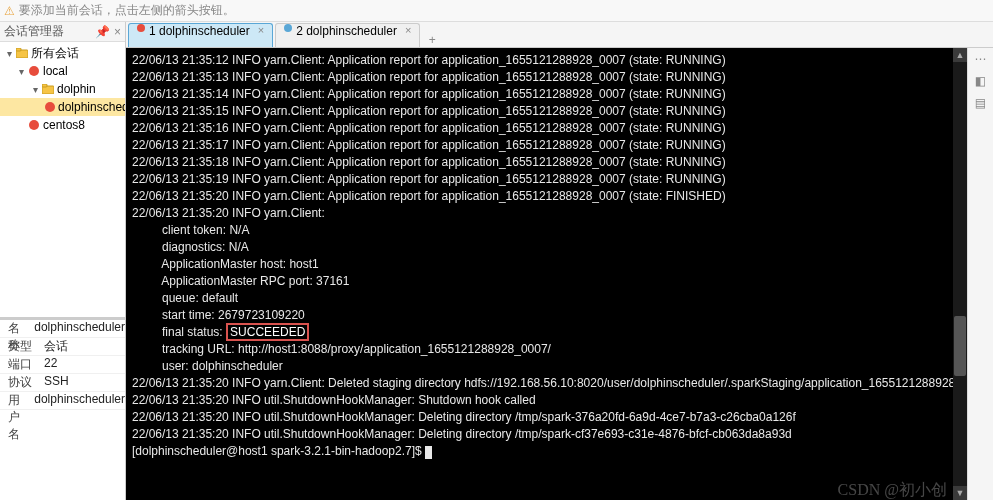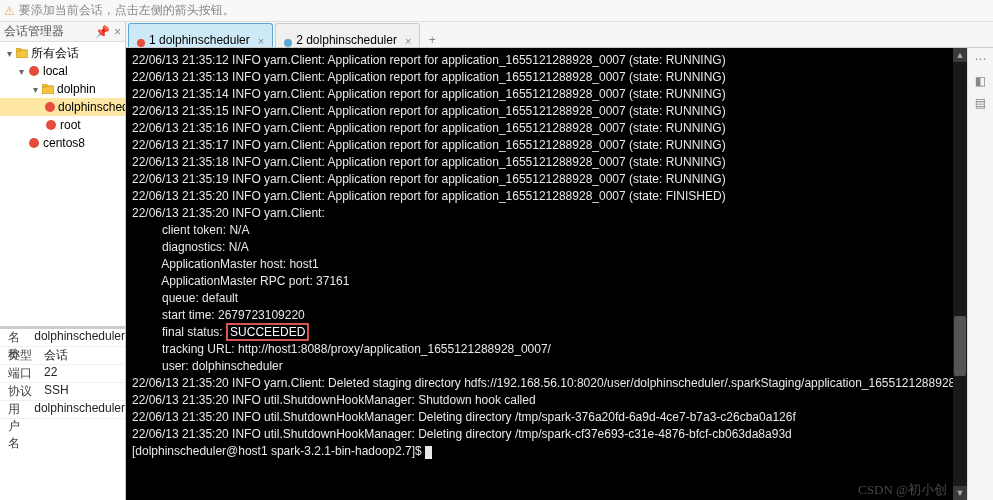--- a/index.html
+++ b/index.html
@@ -20,33 +20,33 @@
 .folder-ic svg{fill:#f6c445;stroke:#c89b1f}
 .host-ic svg{fill:#e74c3c}
 .sep{height:3px;background:#ccc;cursor:row-resize}
 .props-hdr{height:20px;background:#f5f5f5;border-top:1px solid #ddd;border-bottom:1px solid #ddd;padding:2px 4px;color:#555}
 .props{flex:1;background:#fff;overflow:hidden}
 .prow{display:flex;height:18px;border-bottom:1px solid #f0f0f0}
 .prow .k{width:40px;padding-left:8px;color:#444}
 .prow .v{flex:1;padding-left:4px;color:#222}
 .right-col{flex:1;display:flex;flex-direction:column;min-width:0;background:#fff}
 .tabbar{height:26px;display:flex;align-items:flex-end;background:#f5f5f5;border-bottom:1px solid #ccc;padding-left:2px}
-.tab{display:flex;align-items:flex-end;height:24px;padding:0 8px;border:1px solid #ccc;border-bottom:none;margin-right:2px;background:#f0f0f0;border-radius:3px 3px 0 0;gap:4px}
+.tab{display:flex;align-items:flex-start;height:24px;padding:0 8px;border:1px solid #ccc;border-bottom:none;margin-right:2px;background:#f0f0f0;border-radius:3px 3px 0 0;gap:4px}
 .tab.active{background:#cde8f6;border-color:#5aa7d6}
 .tab .dot{width:8px;height:8px;border-radius:50%;background:#e74c3c}
 .tab .dot.g{background:#5aa7d6}
 .tab .x{color:#888;margin-left:4px;font-size:11px}
 .addtab{width:20px;text-align:center;color:#888}
 .tool-col{width:26px;background:#f5f5f5;border-left:1px solid #ddd;display:flex;flex-direction:column;align-items:center;gap:8px;padding-top:4px;color:#888}
 .term-wrap{flex:1;display:flex;min-height:0}
 .term{flex:1;background:#000;color:#e8e8e8;font-family:Consolas,"Courier New",monospace;font-size:13px;line-height:17px;padding:4px 6px;overflow:hidden;white-space:pre;position:relative}
 .term .hl{border:2px solid #d9534f;padding:0 2px;color:#fff}
 .term .prompt{color:#e8e8e8}
 .cursor{display:inline-block;width:7px;height:13px;background:#e8e8e8;vertical-align:text-bottom}
-.watermark{position:absolute;right:6px;bottom:2px;color:rgba(200,200,200,.35);font-family:"Microsoft YaHei";font-size:13px}
+.watermark{position:absolute;right:6px;bottom:2px;color:rgba(200,200,200,.35);font-family:"Microsoft YaHei";font-size:16px}
 .scrollbar{width:14px;background:#2b2b2b;display:flex;flex-direction:column}
 .sb-btn{height:14px;background:#3a3a3a;color:#aaa;font-size:9px;text-align:center;line-height:14px}
 .sb-track{flex:1;background:#1a1a1a;position:relative}
 .sb-thumb{position:absolute;left:1px;right:1px;top:60%;height:60px;background:#555;border-radius:2px}
 </style>
 </head>
 <body>
 
 <div class="app">
   <div class="titlebar">
@@ -94,28 +94,20 @@
             </span>
           <span>dolphin</span>
         </div>
         <div class="tree-row ind3 sel">
           <span class="ic host-ic">
               <svg width="12" height="12">
                 <circle cx="6" cy="6" r="5"></circle>
               </svg>
             </span>
           <span>dolphinscheduler</span>
-        </div>
-        <div class="tree-row ind3">
-          <span class="ic host-ic">
-              <svg width="12" height="12">
-                <circle cx="6" cy="6" r="5"></circle>
-              </svg>
-            </span>
-          <span>root</span>
         </div>
         <div class="tree-row ind1">
           <span class="tw"></span>
           <span class="ic host-ic">
               <svg width="12" height="12">
                 <circle cx="6" cy="6" r="5"></circle>
               </svg>
             </span>
           <span>centos8</span>
         </div>

